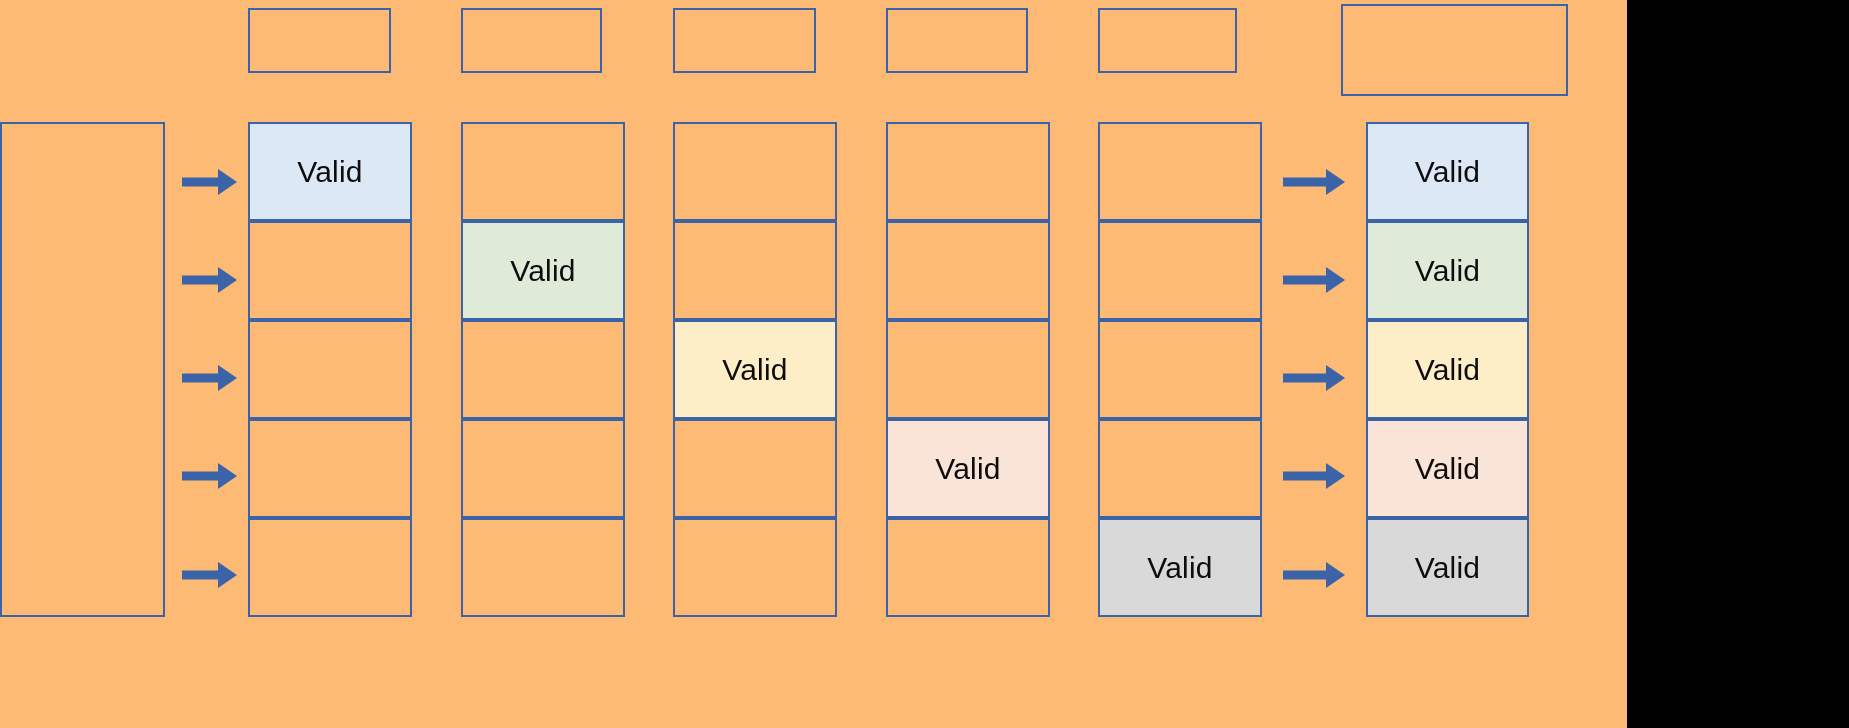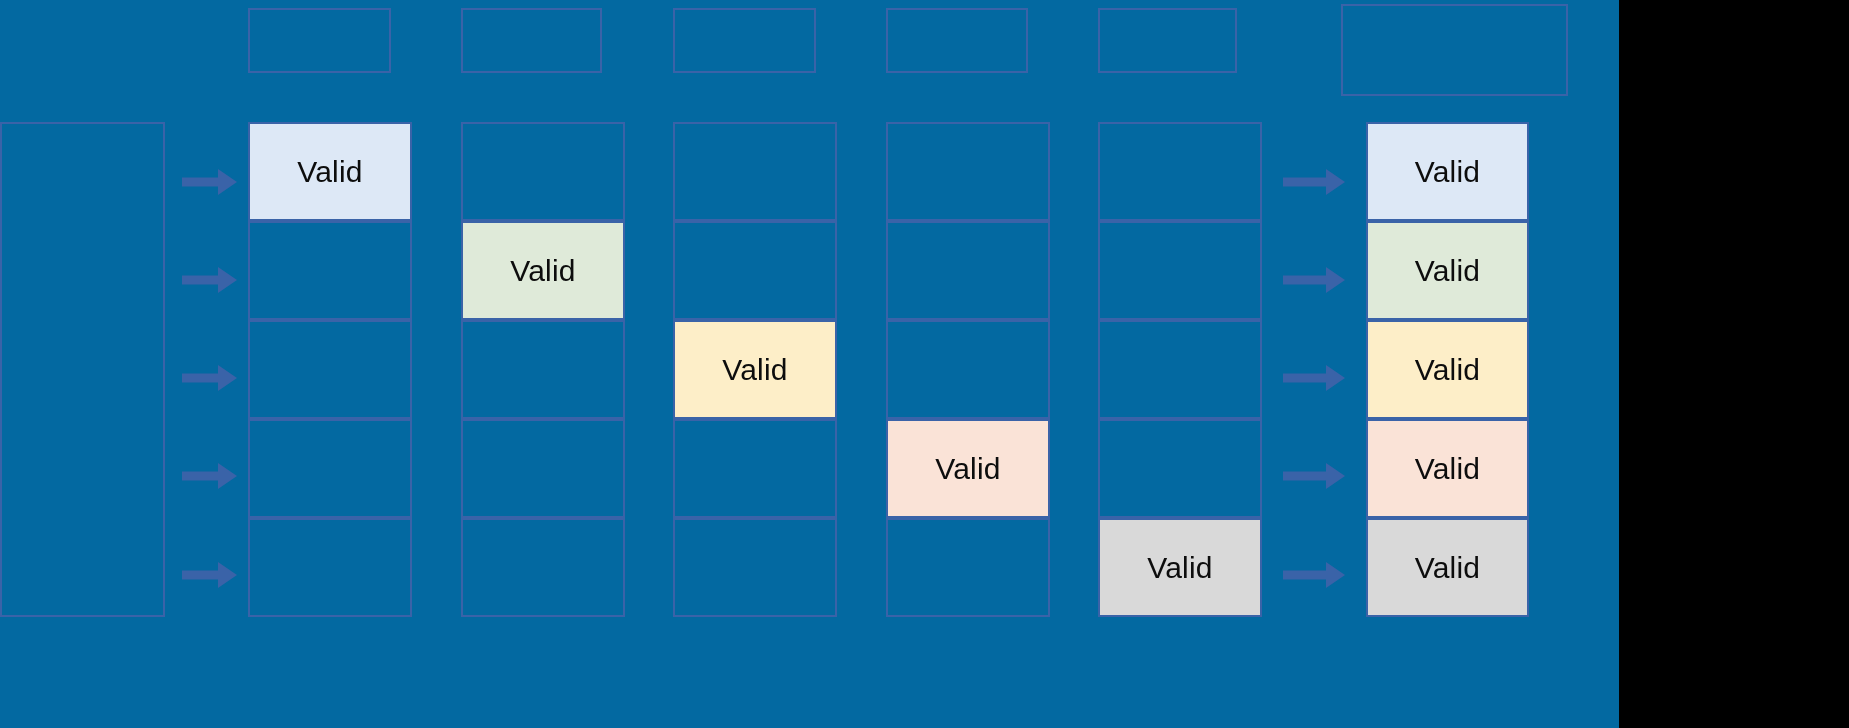--- a/index.html
+++ b/index.html
@@ -67,21 +67,21 @@
     width: 0;
     height: 0;
     border-top: 13px solid transparent;
     border-bottom: 13px solid transparent;
     border-left: 19px solid #3a63a8;
   }
 </style>
 </head>
 <body>
 
-<div id="stage" style="width: 1619px; height: 728px; background: #0369a1;">
+<div id="stage" style="width: 1619px; height: 728px; background: #fdba74; padding-left: 8px;">
 
   <div id="header-boxes-layer">
       <div class="box header-box" style="left: 248px; top: 8px; width: 143px; height: 65px; border-color: rgb(58, 99, 168);"><span></span></div>
       <div class="box header-box" style="left: 461px; top: 8px; width: 141px; height: 65px; border-color: rgb(58, 99, 168);"><span></span></div>
       <div class="box header-box" style="left: 673px; top: 8px; width: 143px; height: 65px; border-color: rgb(58, 99, 168);"><span></span></div>
       <div class="box header-box" style="left: 886px; top: 8px; width: 142px; height: 65px; border-color: rgb(58, 99, 168);"><span></span></div>
       <div class="box header-box" style="left: 1098px; top: 8px; width: 139px; height: 65px; border-color: rgb(58, 99, 168);"><span></span></div>
       <div class="box header-box" style="left: 1341px; top: 4px; width: 227px; height: 92px; border-color: rgb(58, 99, 168);"><span></span></div>
     </div>
 

